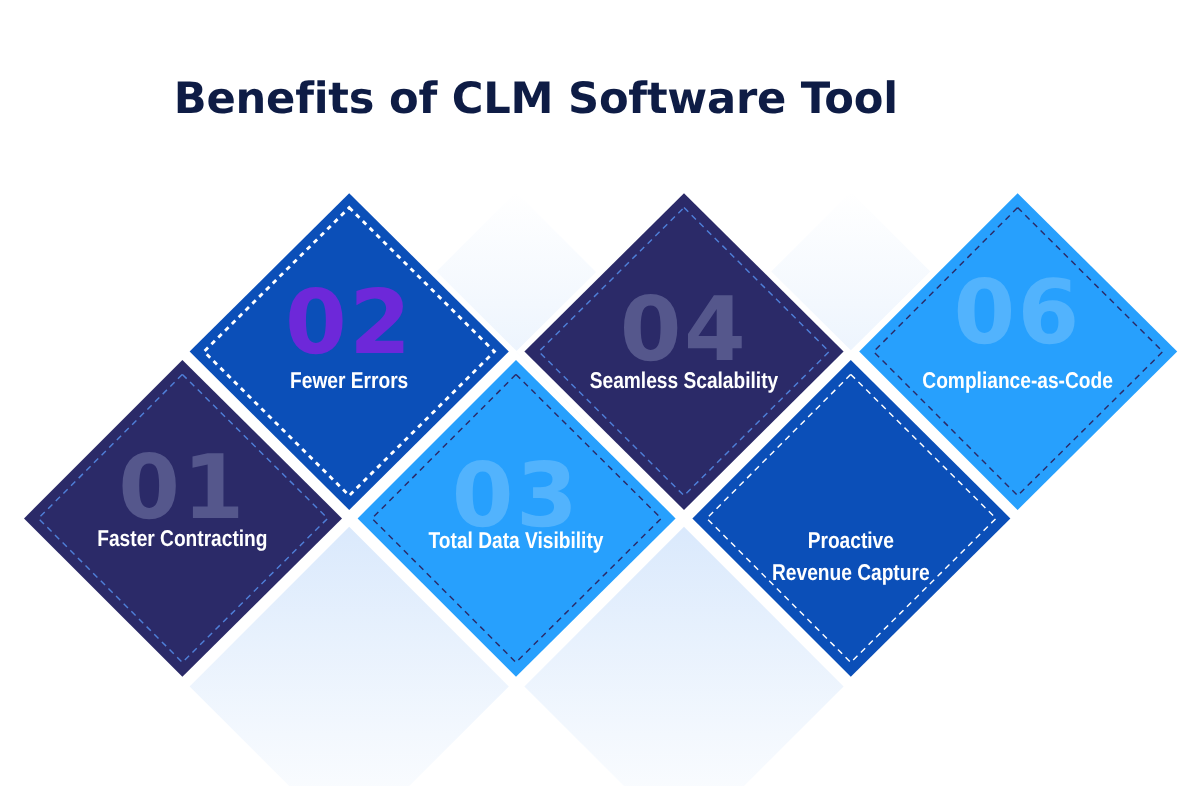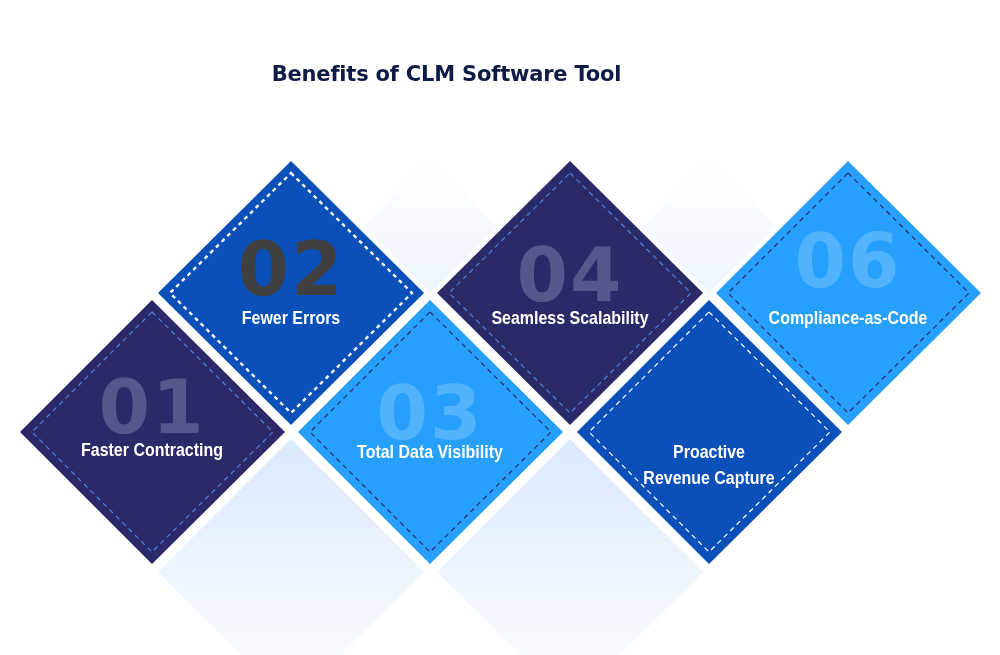--- a/index.html
+++ b/index.html
@@ -2,21 +2,21 @@
 <html><head>
 <meta charset="utf-8">
 <style>
   html, body { margin: 0; padding: 0; background: #ffffff; }
   body { width: 1000px; height: 655px; position: relative; overflow: hidden; font-family: "Liberation Sans", sans-serif; }
   .logo { position: absolute; left: 22px; top: 24px; width: 160px; height: 50px; }
   .logo-mark { position: absolute; left: 0; top: 0; width: 40px; height: 34px; }
   .logo-name { position: absolute; left: 30px; top: 10px; font-family: "Liberation Sans", sans-serif; font-weight: bold; font-size: 19px; color: #252868; letter-spacing: -0.3px; transform: scaleX(0.92); transform-origin: left top; white-space: nowrap; }
   .logo-sub { position: absolute; left: 60px; top: 31px; font-family: "Liberation Sans", sans-serif; font-weight: bold; font-size: 8.5px; color: #24a4b5; letter-spacing: 1.4px; white-space: nowrap; }
   .logo-tag { position: absolute; left: 41px; top: 42px; font-family: "Liberation Sans", sans-serif; font-style: italic; font-size: 6.5px; color: #555555; white-space: nowrap; }
-  .title { position: absolute; left: 0; width: 893px; top: 62px; text-align: center; font-family: "DejaVu Sans", sans-serif; font-weight: bold; font-size: 21px; color: #0e1c45; letter-spacing: -0.2px; }
+  .title { position: absolute; left: 0; width: 893px; top: 62px; text-align: center; font-family: "DejaVu Sans", sans-serif; font-weight: bold; font-size: 36px; color: #0e1c45; letter-spacing: -0.2px; }
   .stage { position: absolute; left: 0; top: 0; width: 1000px; height: 655px; }
   .label { position: absolute; width: 240px; text-align: center; color: #ffffff; font-family: "Liberation Sans", sans-serif; font-weight: bold; font-size: 19px; line-height: 26px; transform: translateX(-50%) scaleX(0.84); white-space: nowrap; }
   .label span { display: block; }
   .num { position: absolute; width: 160px; text-align: center; font-family: "DejaVu Sans", sans-serif; font-weight: bold; font-size: 74px; line-height: 74px; transform: translateX(-50%) scaleX(1.0); letter-spacing: 2px; }
   .card { position: absolute; left: 0; top: 0; }
 </style>
 </head>
 <body>
 
 <div class="stage">
@@ -79,21 +79,21 @@
     <g>
       <polygon points="848,161 981,293 848,425 716,293" fill="#27a0fd"></polygon>
       <polygon points="848,173 969,293 848,413 728,293" fill="none" stroke="#2b2a68" stroke-width="1.2" stroke-dasharray="5,4"></polygon>
     </g>
   </svg>
 
 
   <div class="title">Benefits of CLM Software Tool</div>
 
   <div class="num" style="left:152px; top:370px; color:#55578c;">01</div>
-  <div class="num" style="left:291px; top:232px; color:#404040;">02</div>
+  <div class="num" style="left:291px; top:232px; color:#6d28d9;">02</div>
   <div class="num" style="left:430px; top:376px; color:#52b3fd;">03</div>
   <div class="num" style="left:570px; top:238px; color:#55578c;">04</div>
   <div class="num" style="left:848px; top:224px; color:#52b3fd;">06</div>
 
   <div class="label" style="left:152px; top:437px;">
     <span>Faster Contracting</span>
   </div>
   <div class="label" style="left:291px; top:305px;">
     <span>Fewer Errors</span>
   </div>

